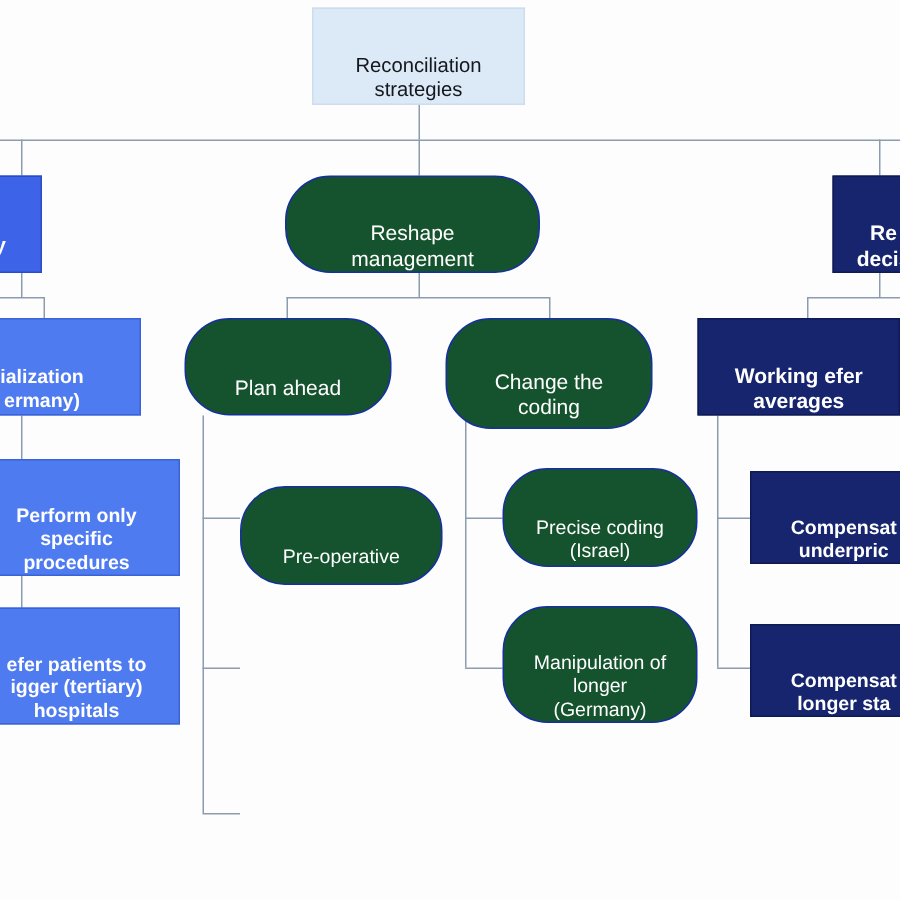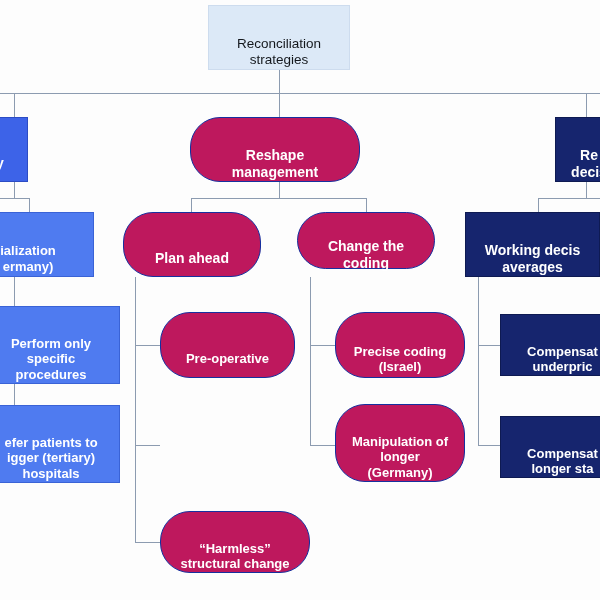--- a/index.html
+++ b/index.html
@@ -45,24 +45,24 @@
   
   .tone-root {
     background: #dce9f7;
     border-color: #cddcee;
     color: #14181d;
     font-weight: 400;
     font-size: 13.5px;
   }
   
   .tone-royal {
-    background: #be185d;
+    background: #14532d;
     border-color: #16309f;
     color: #ffffff;
-    font-weight: 700;
+    font-weight: 400;
     border-radius: 30px;
   }
   
   .tone-mid {
     background: #3d63e8;
     border-color: #2c4cc4;
     color: #ffffff;
     font-weight: 700;
   }
   
@@ -149,37 +149,37 @@
 
   <div class="node tone-light fs13" style="left:-38px; top:212px; width:132px; height:65px;">
     <span class="lbl">ialization
 ermany)</span>
   </div>
 
   <div class="node tone-royal fs14" style="left:123px; top:212px; width:138px; height:65px;">
     <span class="lbl">Plan ahead</span>
   </div>
 
-  <div class="node tone-royal fs14" style="left:297px; top:212px; width:138px; height:57px;">
+  <div class="node tone-royal fs14" style="left:297px; top:212px; width:138px; height:74px;">
     <span class="lbl">Change the
 coding</span>
   </div>
 
   <div class="node tone-navy fs14" style="left:465px; top:212px; width:135px; height:65px;">
-    <span class="lbl">Working decis
+    <span class="lbl">Working efer
 averages</span>
   </div>
 
   <div class="node tone-light fs13" style="left:-18px; top:306px; width:138px; height:78px;">
     <span class="lbl">Perform only
 specific
 procedures</span>
   </div>
 
-  <div class="node tone-royal fs13" style="left:160px; top:312px; width:135px; height:66px;">
+  <div class="node tone-royal fs13" style="left:160px; top:324px; width:135px; height:66px;">
     <span class="lbl">Pre-operative</span>
   </div>
 
   <div class="node tone-royal fs13" style="left:335px; top:312px; width:130px; height:66px;">
     <span class="lbl">Precise coding
 (Israel)</span>
   </div>
 
   <div class="node tone-navy fs13" style="left:500px; top:314px; width:125px; height:62px;">
     <span class="lbl">Compensat
@@ -197,18 +197,14 @@
     <span class="lbl">Manipulation of
 longer
 (Germany)</span>
   </div>
 
   <div class="node tone-navy fs13" style="left:500px; top:416px; width:125px; height:62px;">
     <span class="lbl">Compensat
 longer sta</span>
   </div>
 
-  <div class="node tone-royal fs13" style="left:160px; top:511px; width:150px; height:62px;">
-    <span class="lbl">“Harmless”
-structural change</span>
-  </div>
 
 </div>
 
 </body></html>

